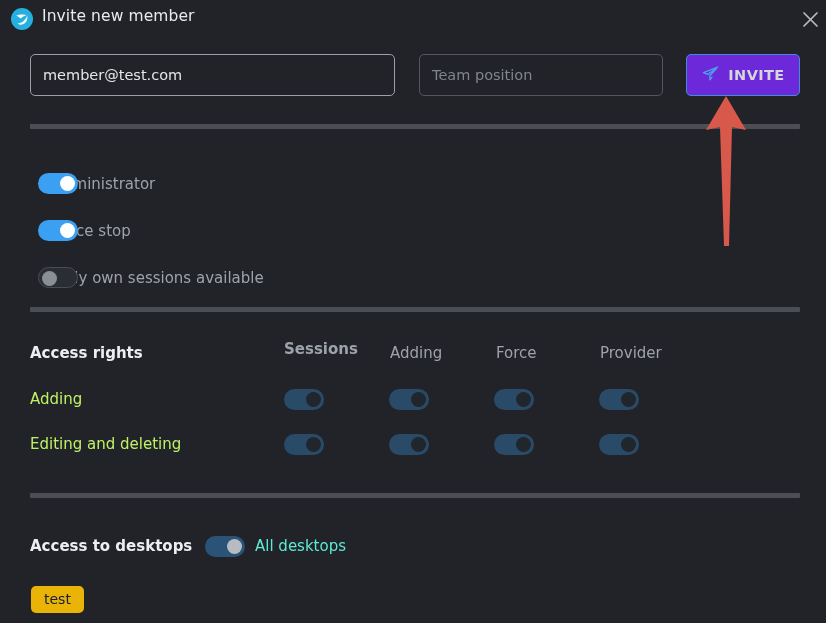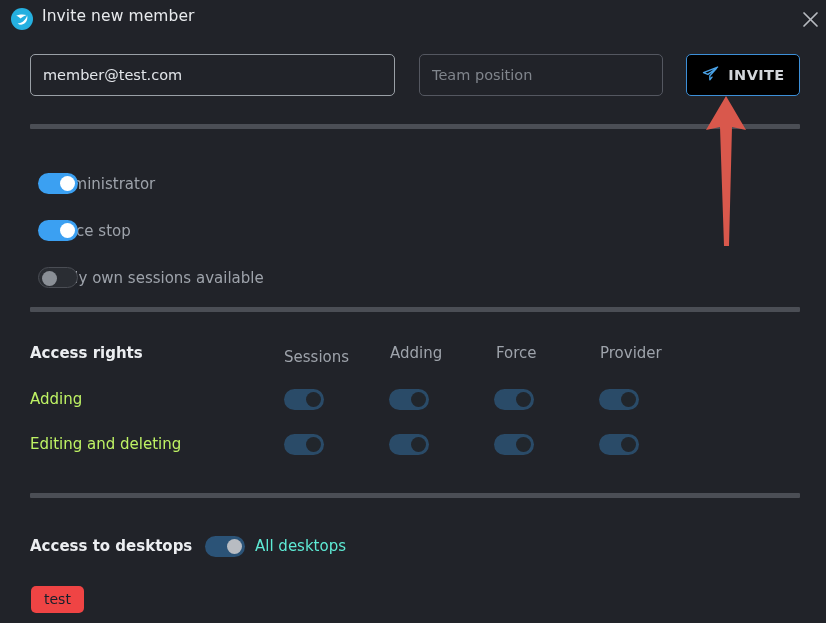--- a/index.html
+++ b/index.html
@@ -77,21 +77,21 @@
   }
   #position-field {
     left: 419px; width: 244px;
     border-color: #545760;
   }
   .invite-btn {
     position: absolute;
     left: 686px; top: 54px;
     width: 114px; height: 42px;
     box-sizing: border-box;
-    background: #000000;
+    background: #6d28d9;
     border: 1.5px solid #3c8fd8;
     border-radius: 5px;
     display: flex;
     align-items: center;
     justify-content: center;
     gap: 8px;
     cursor: pointer;
   }
   .invite-btn .label {
     font-size: 14.5px;
@@ -209,21 +209,21 @@
   }
   .switch.desk {
     left: 205px; top: 2px;
     background: #2b5377;
   }
   .switch.desk .knob { right: 3px; background: #b8bcc2; }
 
   .tag-chip {
     position: absolute;
     left: 31px; top: 52px;
-    background: #ef4444;
+    background: #eab308;
     color: #16202b;
     border-radius: 5px;
     padding: 5px 13px 6px 13px;
     font-size: 14px;
     cursor: pointer;
     white-space: nowrap;
   }
 
   
   .annot-arrow {
@@ -298,21 +298,21 @@
           <span class="knob"></span>
         </div>
       <span class="sw-label">Only own sessions available</span>
     </div>
   </div>
 
   <div class="access-section">
 
     <div class="section-heading" style="top:14px;">Access rights</div>
 
-    <div class="col-head" style="left:284px; top:18px;">Sessions</div>
+    <div class="col-head" style="left:284px; top:10px;font-weight:bold;">Sessions</div>
     <div class="col-head" style="left:390px; top:14px;">Adding</div>
     <div class="col-head" style="left:496px; top:14px;">Force</div>
     <div class="col-head" style="left:600px; top:14px;">Provider</div>
 
     <div class="row-label" style="top:60px;">Adding</div>
     <div class="switch muted" style="left:284px; top:59px;">
         <span class="knob"></span>
       </div>
     <div class="switch muted" style="left:389px; top:59px;">
         <span class="knob"></span>

